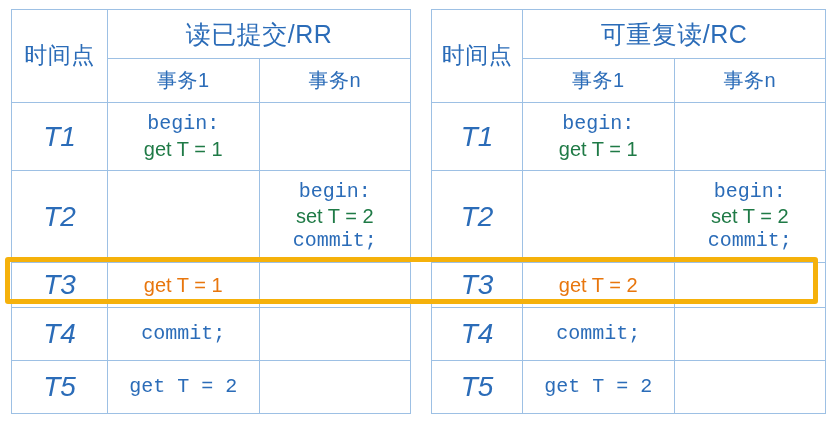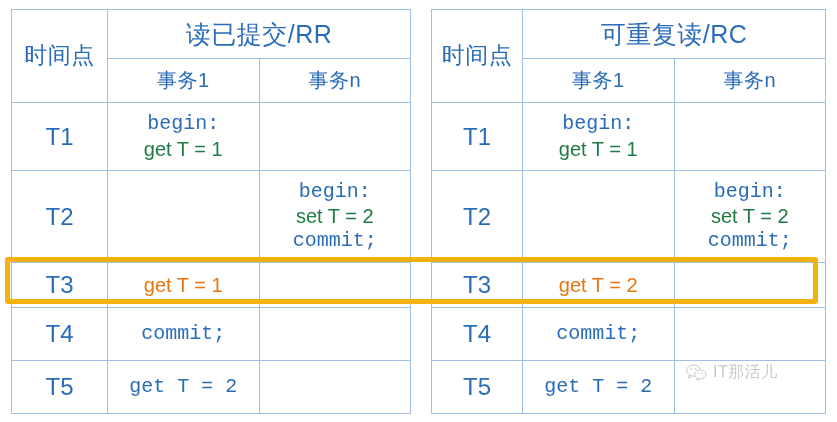--- a/index.html
+++ b/index.html
@@ -61,21 +61,22 @@
     letter-spacing: 0.5px;
   }
   .hdr-sub {
     font-size: 20px;
     height: 43px;
     letter-spacing: 0.5px;
   }
 
   
   .cell-time {
-    font-size: 24px;
+    font-size: 28px;
+    font-style: italic;
   }
   .cell-body {
     font-size: 20px;
     line-height: 1.22;
     padding: 3px 4px;
   }
   .row-t1 td { height: 67px; }
   .row-t2 td { height: 91px; }
   .row-t3 td { height: 44px; }
   .row-t4 td { height: 52px; }
@@ -221,29 +222,14 @@
         <td class="cell-body">
             <span class="line c-blue">get T = 2</span>
           </td>
         <td class="cell-body"></td>
       </tr>
     </tbody>
   </table>
 
   <div id="t3-highlight" style="border-color: rgb(245, 177, 11);"></div>
 
-  <div id="watermark" style="color: rgb(201, 201, 201);">
-    <span>
-      <svg width="21" height="17" viewBox="0 0 21 17" fill="none" stroke="#c9c9c9" stroke-width="1">
-        <ellipse cx="7.5" cy="6.5" rx="6.8" ry="5.6"></ellipse>
-        <path d="M3.6 11.2 L2.2 14.2 L5.4 12.6"></path>
-        <circle cx="5.3" cy="4.9" r="0.9" fill="#c9c9c9" stroke="none"></circle>
-        <circle cx="9.7" cy="4.9" r="0.9" fill="#c9c9c9" stroke="none"></circle>
-        <ellipse cx="14.2" cy="10.4" rx="5.6" ry="4.6" fill="#ffffff"></ellipse>
-        <path d="M11.6 14.2 L12.6 16.4 L10.2 15.2"></path>
-        <circle cx="12.4" cy="9.2" r="0.8" fill="#c9c9c9" stroke="none"></circle>
-        <circle cx="16.1" cy="9.2" r="0.8" fill="#c9c9c9" stroke="none"></circle>
-      </svg>
-    </span>
-    <span class="wm-text">IT那活儿</span>
-  </div>
 
 </div>
 
 </body></html>

